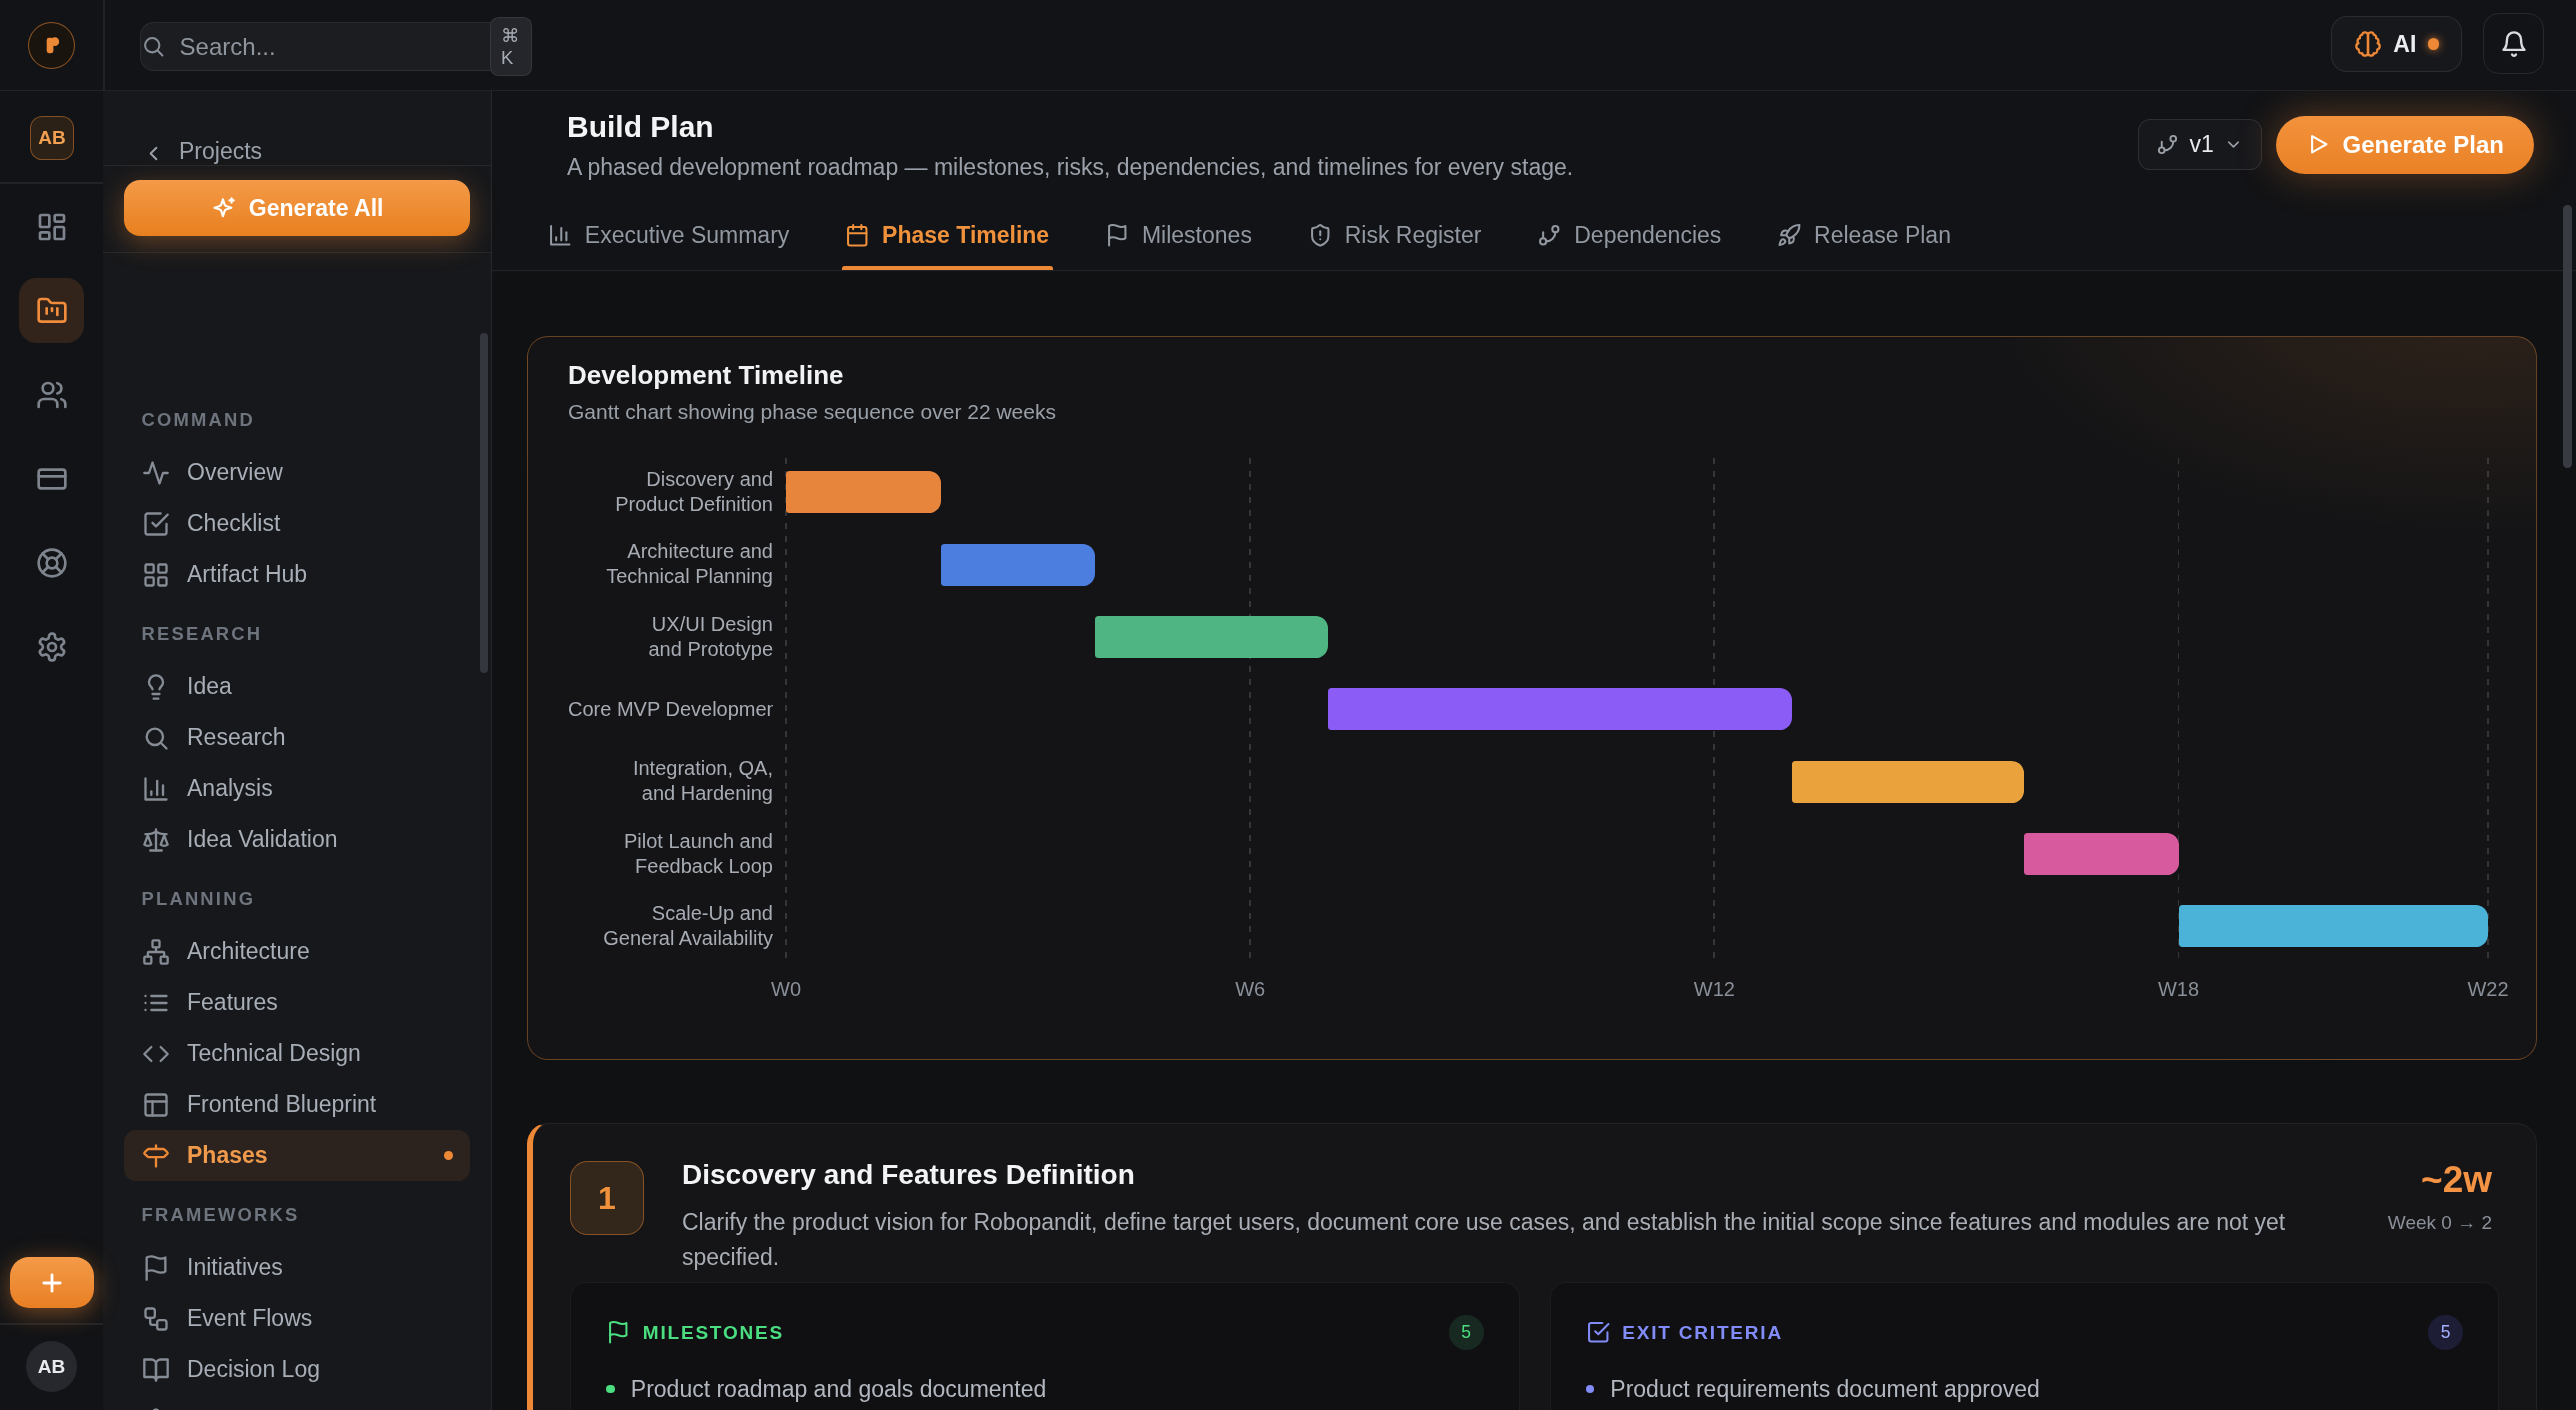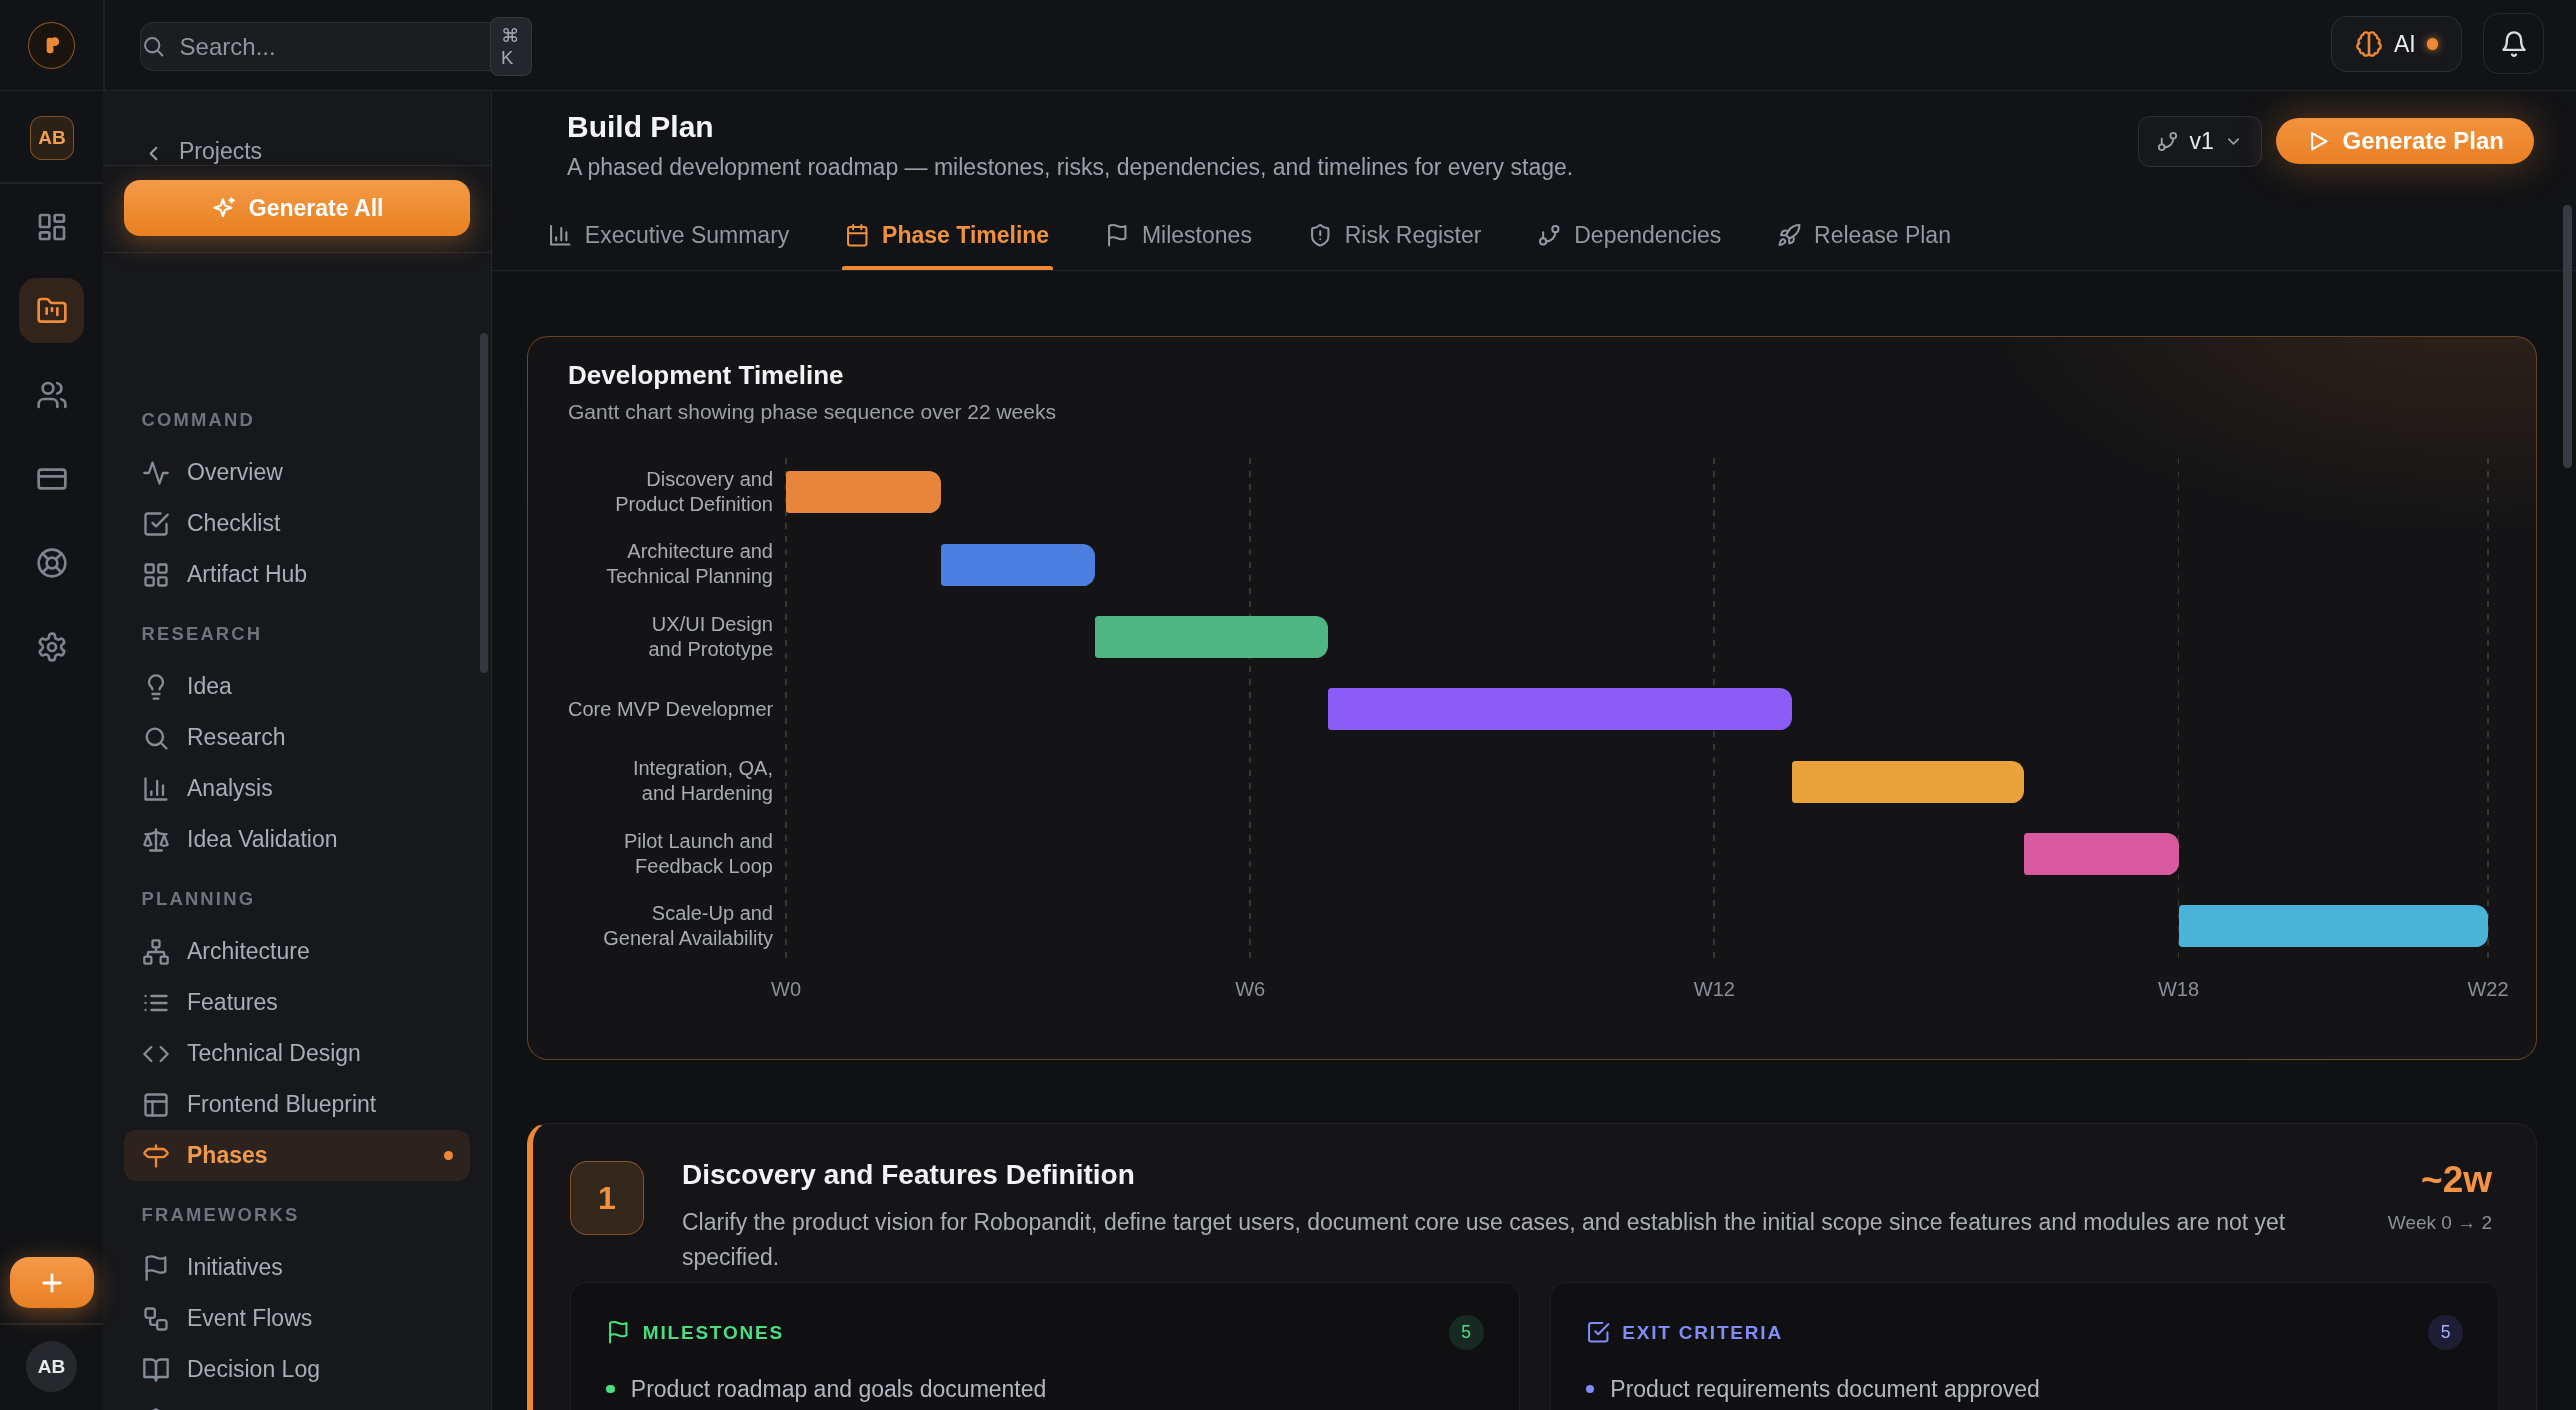--- a/index.html
+++ b/index.html
@@ -17,21 +17,21 @@
     border:0.9px solid rgba(255,255,255,0.07); border-radius:14px; display:flex; align-items:center; padding:0 10.5px 0 17.5px;justify-content:center; }
   .searchbox svg { width:24.5px; height:24.5px; color:#878D96; flex:0 0 auto; }
   .searchbox input { flex:1; margin-left:14px; background:transparent; border:none; outline:none;
     color:#D6D9DE; font-size:24px; font-family:"Liberation Sans", sans-serif; }
   .searchbox input::placeholder { color:#8F959D; }
   .kbd { background:#24262B; border:0.9px solid rgba(255,255,255,0.08); color:#A6ABB4; border-radius:8.8px;
     font-size:18.4px; padding:6.1px 10.5px; letter-spacing:0.9px; }
   .ai-btn { position:absolute; right:114px; top:16px; width:131px; height:56px; border-radius:16px;
     background:#17181C; border:1.8px solid rgba(255,255,255,0.09); display:flex; align-items:center; justify-content:center; gap:11.4px; }
   .ai-btn svg { width:28px; height:28px; color:#ED8936; }
-  .ai-btn .ai-label { font-size:23px; font-weight:normal; color:#ECEDEF; }
+  .ai-btn .ai-label { font-size:23px; font-weight:bold; color:#ECEDEF; }
   .ai-dot { width:11.4px; height:11.4px; border-radius:50%; background:#ED8936; box-shadow:0 0 8.8px rgba(237,137,54,.8); }
   .bell-btn { position:absolute; right:32px; top:13px; width:61px; height:61px; border-radius:16px;
     background:transparent; border:1.8px solid rgba(255,255,255,0.09); display:flex; align-items:center; justify-content:center; }
   .bell-btn svg { width:28px; height:28px; color:#D9DCE0; }
 
   
   .rail { position:absolute; left:0; top:91px; bottom:0; width:103px; background:#121316; z-index:4; }
   .rail-avatar { position:absolute; left:30px; top:24.5px; width:44px; height:44px; border-radius:12.3px;
     background:#2B2117; border:1.8px solid rgba(237,137,54,0.45); color:#F0A050; font-weight:bold; font-size:19px;
     display:flex; align-items:center; justify-content:center; }
@@ -76,21 +76,21 @@
 
   
   .main { position:absolute; left:492px; top:91px; right:0; bottom:0; background:#121316; }
   .main-header { position:relative; height:110px; }
   .mh-title { position:absolute; left:75px; top:19px; font-size:30px; font-weight:bold; color:#F3F4F6; }
   .mh-sub { position:absolute; left:75px; top:63px; font-size:23px; color:#9BA1AA; }
   .mh-right { position:absolute; right:42px; top:24.5px; display:flex; align-items:center; gap:14px; }
   .ver-btn { height:51px; padding:0 17.5px; border-radius:12.3px; background:#17181C; border:1.8px solid rgba(255,255,255,0.10);
     display:flex; align-items:center; gap:10.5px; color:#E8EAEE; font-size:23px; }
   .ver-btn svg { width:23px; height:23px; color:#9AA0A8; }
-  .gen-plan-btn { height:46px; padding:0 30px; border-radius:30px; border:none;
+  .gen-plan-btn { height:58px; padding:0 30px; border-radius:30px; border:none;
     background:linear-gradient(180deg,#F2923C,#EA8126); box-shadow:0 0 39px rgba(237,137,54,0.35);
     color:#fff; font-weight:bold; font-size:24px; display:flex; align-items:center; gap:12.3px;
     font-family:"Liberation Sans", sans-serif; }
   .gen-plan-btn svg { width:24.5px; height:24.5px; }
 
   .tabbar { position:relative; height:70px; border-bottom:1.8px solid rgba(255,255,255,0.07);
     display:flex; align-items:stretch; gap:56px; padding:0 0 0 56px; }
   .tab { display:flex; align-items:center; gap:12.3px; color:#9298A1; font-size:23px; position:relative; }
   .tab svg { width:24.5px; height:24.5px; }
   .tab.active { color:#F0913C; font-weight:bold; }

